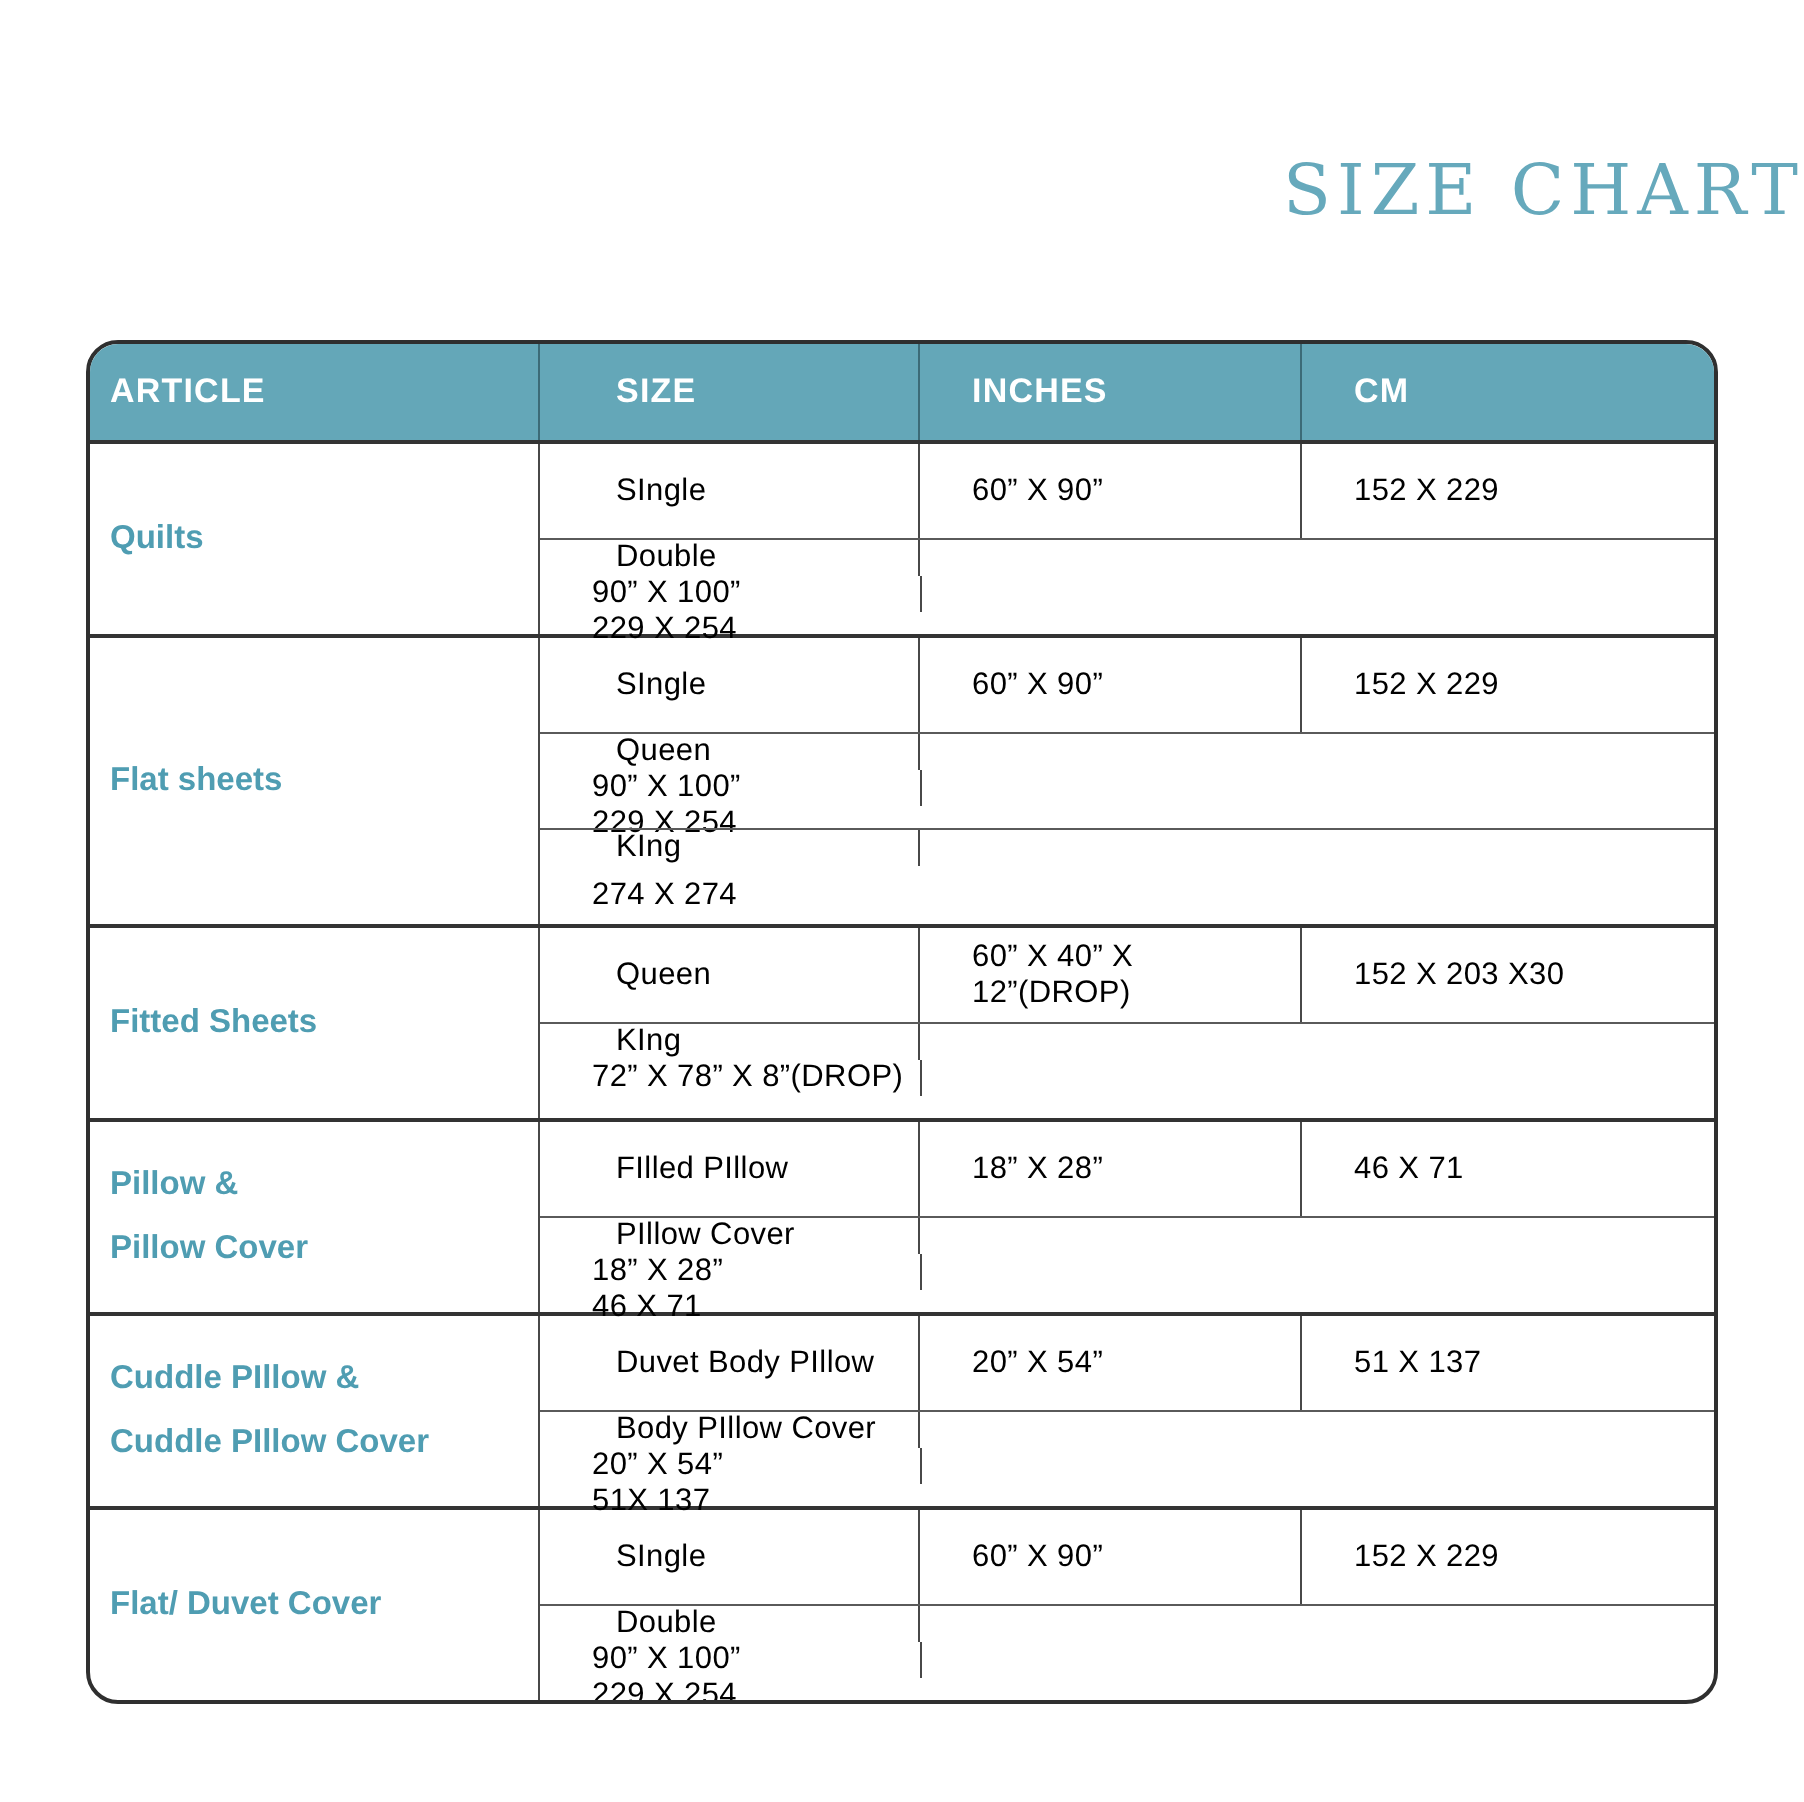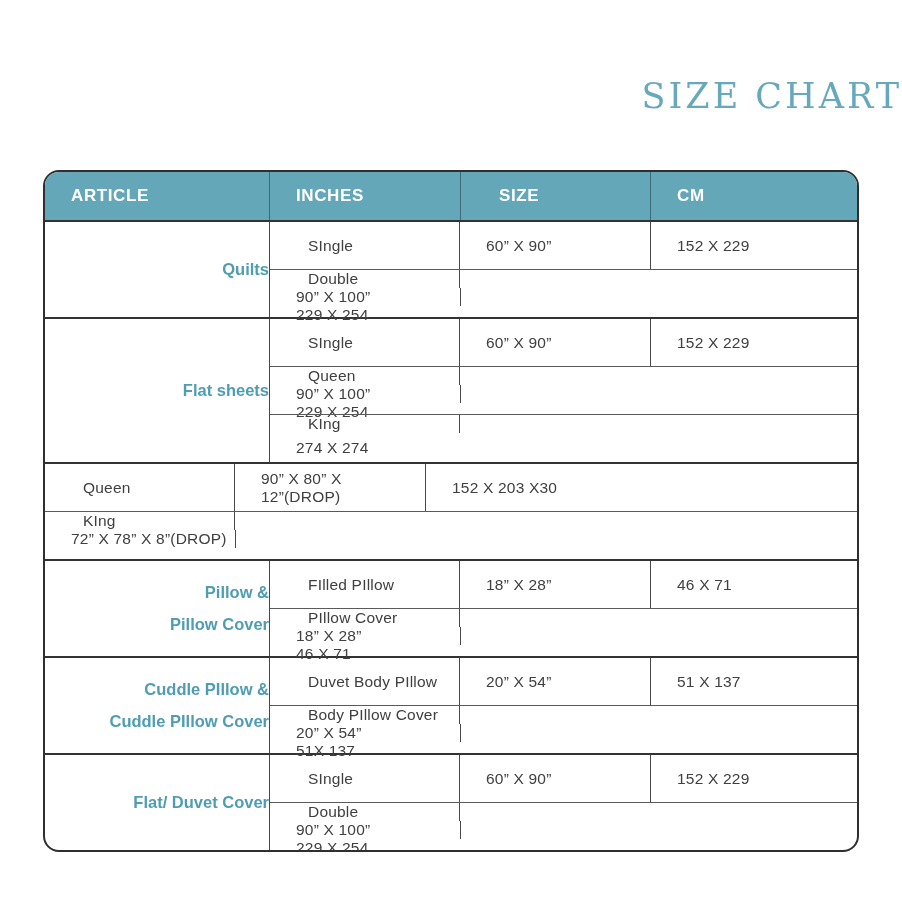--- a/index.html
+++ b/index.html
@@ -27,63 +27,63 @@
     overflow:hidden;
     background:#ffffff;
   }
   .header-row {
     display:flex;
     height:48px;
     background:#64a7b8;
     border-bottom:2px solid #333333;
   }
   .cell { box-sizing:border-box; display:flex; align-items:center; }
-  .c1 { width:225px; padding-left:26px; border-right:1.5px solid #484848; }
+  .c1 { width:225px; padding-left:10px; border-right:1.5px solid #484848; }
   .c2 { width:190px; padding-left:38px; border-right:1.5px solid #484848; }
   .c3 { width:191px; padding-left:26px; border-right:1.5px solid #484848; }
   .c4 { flex:1; padding-left:26px; }
   .header-row .cell {
     color:#ffffff;
     font-weight:bold;
     font-size:17px;
     letter-spacing:0.6px;
   }
   .header-row .c1, .header-row .c2, .header-row .c3 { border-right-color:#3c6b77; }
   .group { display:flex; }
   .group + .group { border-top:2px solid #333333; }
   .article-cell {
     flex-direction:column;
-    align-items:flex-end;
+    align-items:flex-start;
     justify-content:center;
     color:#4f9db2;
     font-weight:bold;
     font-size:16.5px;
   }
   .article-line + .article-line { margin-top:13px; }
   .article-line:empty { display:none; }
   .rows { flex:1; display:flex; flex-direction:column; }
   .row { display:flex; height:47px; }
   .row + .row { border-top:1px solid #5a5a5a;flex-direction:column; }
   .row .cell {
     font-size:15.5px;
-    color:#404040;
+    color:#000000;
     letter-spacing:0.2px;
   }
 </style>
 </head>
 <body>
 
 <div class="title">SIZE CHART</div>
 
 <div class="size-table">
 
   <div class="header-row">
     <div class="cell c1">ARTICLE</div>
+    <div class="cell c2">SIZE</div>
     <div class="cell c3">INCHES</div>
-    <div class="cell c2">SIZE</div>
     <div class="cell c4">CM</div>
   </div>
 
   <div class="group">
     <div class="cell c1 article-cell">
       <div class="article-line">Quilts</div>
 
     </div>
     <div class="rows">
       <div class="row">
@@ -116,24 +116,28 @@
         <div class="cell c4">229 X 254</div>
       </div>
       <div class="row">
         <div class="cell c2">KIng</div>
         <div class="cell c4">274 X 274</div>
       </div>
     </div>
   </div>
 
   <div class="group">
+    <div class="cell c1 article-cell">
+      <div class="article-line">Fitted Sheets</div>
+
+    </div>
     <div class="rows">
       <div class="row">
         <div class="cell c2">Queen</div>
-        <div class="cell c3">90” X 80” X 12”(DROP)</div>
+        <div class="cell c3">60” X 40” X 12”(DROP)</div>
         <div class="cell c4">152 X 203 X30</div>
       </div>
       <div class="row">
         <div class="cell c2">KIng</div>
         <div class="cell c3">72” X 78” X 8”(DROP)</div>
       </div>
     </div>
   </div>
 
   <div class="group">

